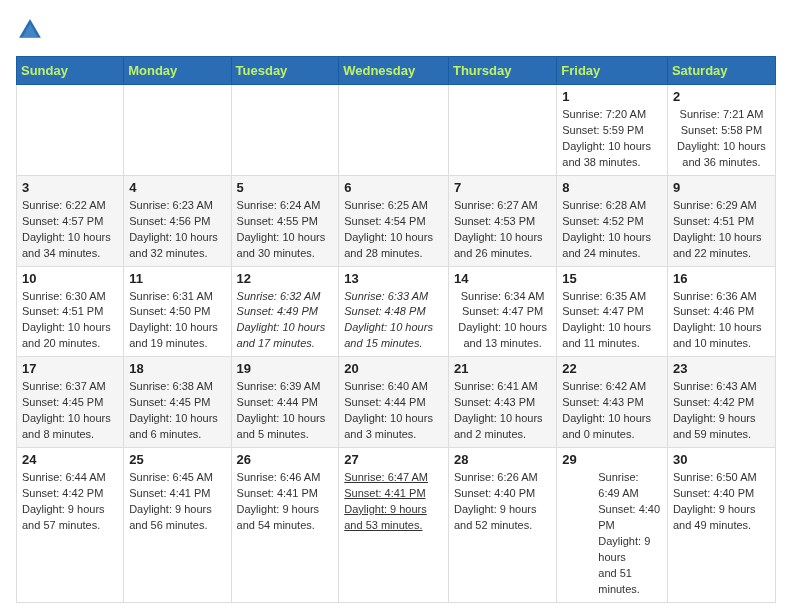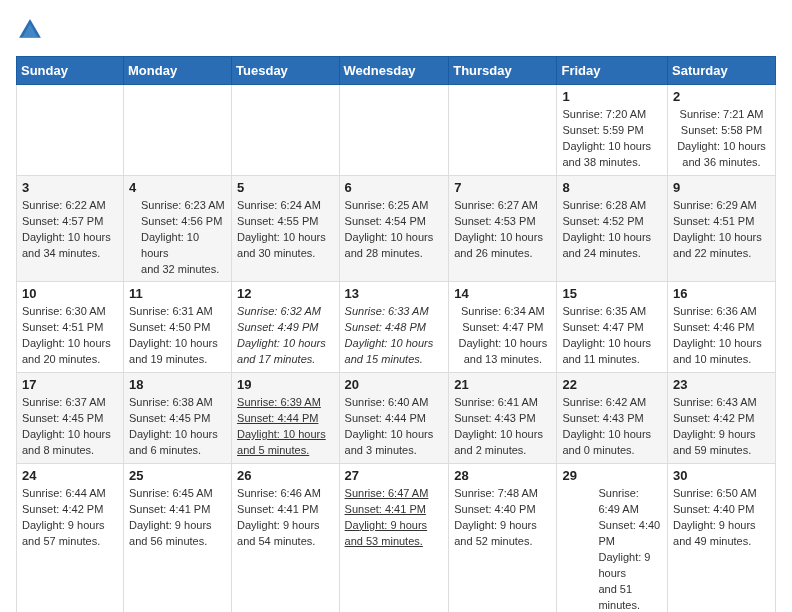--- a/index.html
+++ b/index.html
@@ -44,21 +44,21 @@
       font-size: 15px;
       color: #555;
     }
     .calendar {
       width: 100%;
       border-collapse: collapse;
       font-size: 11px;
     }
     .calendar thead tr th {
       background-color: #2a6db5;
-      color: #ffffff;
+      color: #bef264;
       padding: 6px 4px;
       text-align: left;
       font-size: 13px;
       font-weight: bold;
       border: 1px solid #1a5ca0;
     }
     .calendar tbody tr td {
       vertical-align: top;
       border: 1px solid #ddd;
       padding: 4px 5px;
@@ -142,21 +142,21 @@
       <tr>
         <td>
           <div class="day-number">3</div>
           <div class="day-info" style="white-space: pre-line;">Sunrise: 6:22 AM
 Sunset: 4:57 PM
 Daylight: 10 hours
 and 34 minutes.</div>
         </td>
         <td>
           <div class="day-number">4</div>
-          <div class="day-info" style="white-space: pre-line; margin-left: 12px;">Sunrise: 6:23 AM
+          <div class="day-info" style="white-space: pre-line;">Sunrise: 6:23 AM
 Sunset: 4:56 PM
 Daylight: 10 hours
 and 32 minutes.</div>
         </td>
         <td>
           <div class="day-number">5</div>
           <div class="day-info" style="white-space: pre-line;">Sunrise: 6:24 AM
 Sunset: 4:55 PM
 Daylight: 10 hours
 and 30 minutes.</div>
@@ -251,21 +251,21 @@
         </td>
         <td>
           <div class="day-number">18</div>
           <div class="day-info" style="white-space: pre-line;">Sunrise: 6:38 AM
 Sunset: 4:45 PM
 Daylight: 10 hours
 and 6 minutes.</div>
         </td>
         <td>
           <div class="day-number">19</div>
-          <div class="day-info" style="white-space: pre-line; text-decoration: underline;">Sunrise: 6:39 AM
+          <div class="day-info" style="white-space: pre-line;">Sunrise: 6:39 AM
 Sunset: 4:44 PM
 Daylight: 10 hours
 and 5 minutes.</div>
         </td>
         <td>
           <div class="day-number">20</div>
           <div class="day-info" style="white-space: pre-line;">Sunrise: 6:40 AM
 Sunset: 4:44 PM
 Daylight: 10 hours
 and 3 minutes.</div>
@@ -316,21 +316,21 @@
         </td>
         <td>
           <div class="day-number">27</div>
           <div class="day-info" style="white-space: pre-line; text-decoration: underline;">Sunrise: 6:47 AM
 Sunset: 4:41 PM
 Daylight: 9 hours
 and 53 minutes.</div>
         </td>
         <td>
           <div class="day-number">28</div>
-          <div class="day-info" style="white-space: pre-line;">Sunrise: 7:48 AM
+          <div class="day-info" style="white-space: pre-line;">Sunrise: 6:26 AM
 Sunset: 4:40 PM
 Daylight: 9 hours
 and 52 minutes.</div>
         </td>
         <td>
           <div class="day-number">29</div>
           <div class="day-info" style="white-space: pre-line; margin-left: 36px;">Sunrise: 6:49 AM
 Sunset: 4:40 PM
 Daylight: 9 hours
 and 51 minutes.</div>

